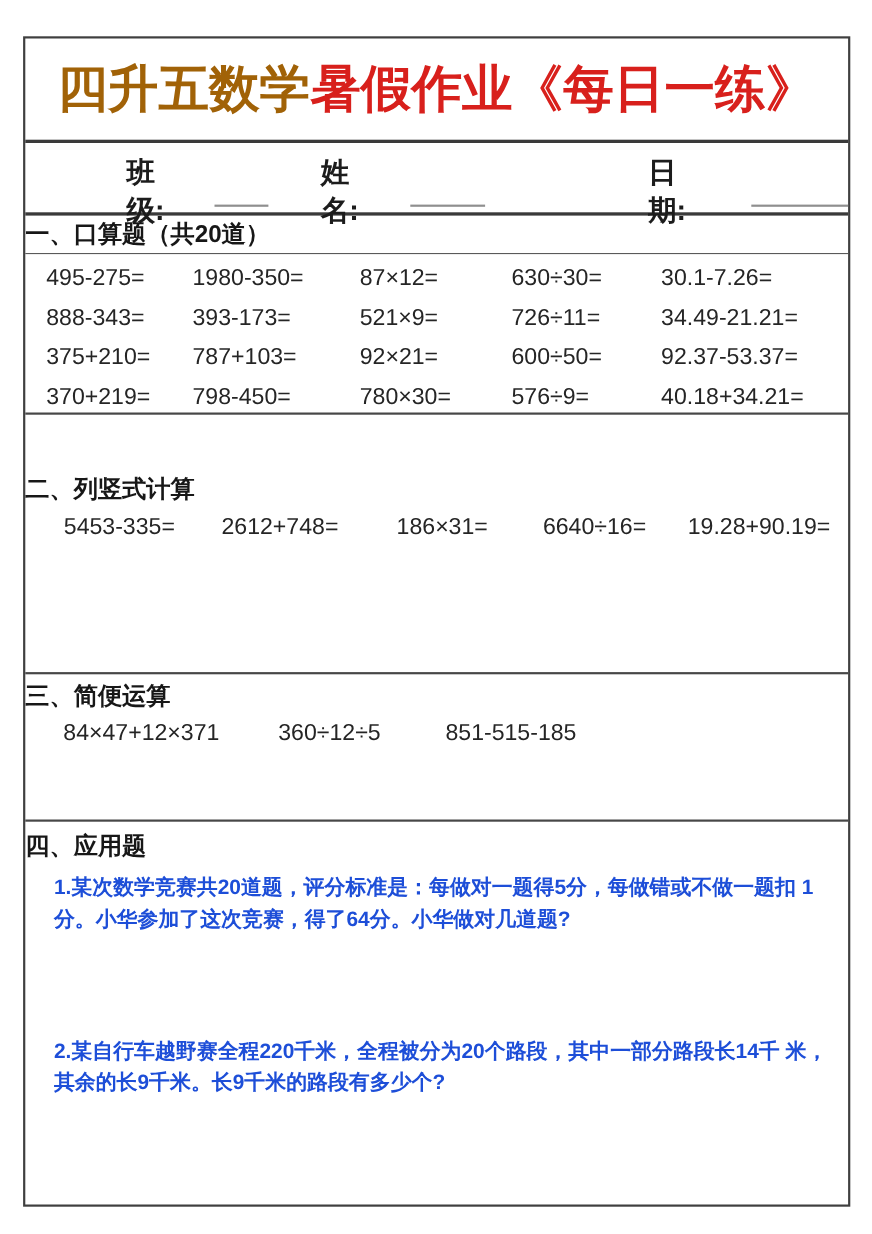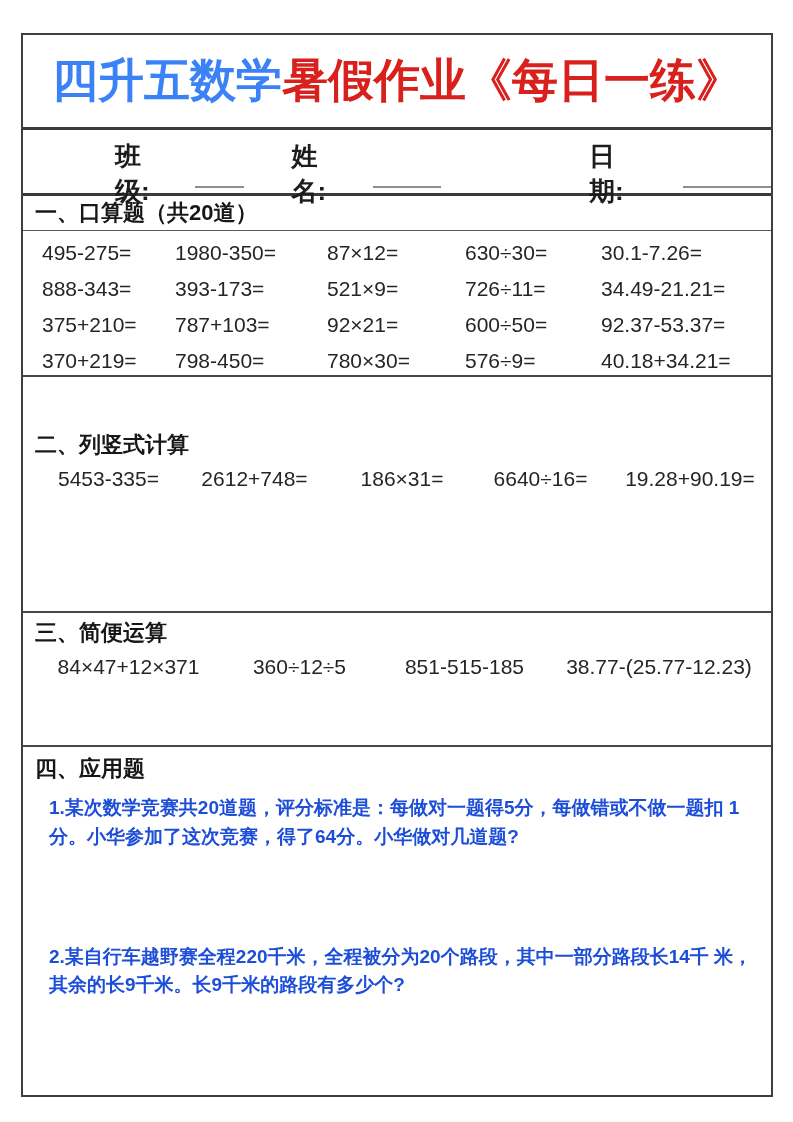--- a/index.html
+++ b/index.html
@@ -8,42 +8,42 @@
   .sheet{
     position:absolute; left:21px; top:33px; width:752px; height:1064px;
     border:2px solid #3f3f3f; background:#fff;
   }
   
   .title-sec{
     height:95px; border-bottom:3px solid #3a3a3a;
     display:flex; align-items:center; justify-content:center;
     font-size:46px; font-weight:800; white-space:nowrap;
   }
-  .t-black{ color:#3b82f6; }
+  .t-black{ color:#a16207; }
   .t-red{ color:#d8201c; }
   
   .info-sec{
     height:66px; border-bottom:3px solid #3a3a3a;
     display:flex; align-items:baseline;
     padding-left:92px; padding-top:9px;
     font-size:26px; font-weight:700;gap:32px;
   }
   .blank{
     display:inline-block; border-bottom:2px solid #8f8f8f;
     align-self:flex-end; margin-bottom:5px;
   }
   .b1{ width:62px; }
   .b2{ width:86px; margin-left:2px; }
   .b3{ width:112px; margin-left:14px; }
   .gap-name{ margin-left:16px; }
   .gap-date{ margin-left:116px; }
   
   h2{
     font-size:22px; font-weight:700; color:#171717;
-    padding-left:12px; line-height:1.2;
+    line-height:1.2;
   }
   .head1-sec{
     height:35px; border-bottom:1px solid #5a5a5a;
     display:flex; align-items:center;
   }
   
   .oral-sec{
     height:146px; border-bottom:2px solid #474747;
     display:grid;
     grid-template-columns:133px 152px 138px 136px auto;
@@ -128,21 +128,20 @@
       <span>19.28+90.19=</span>
     </div>
   </div>
 
   <div class="sec sec3">
     <h2>三、简便运算</h2>
     <div class="prob-row cols4">
       <span>84×47+12×371</span>
       <span>360÷12÷5</span>
       <span>851-515-185</span>
-      <span>38.77-(25.77-12.23)</span>
     </div>
   </div>
 
   <div class="sec sec4">
     <h2>四、应用题</h2>
     <p class="word-p p1">1.某次数学竞赛共20道题，评分标准是：每做对一题得5分，每做错或不做一题扣 1分。小华参加了这次竞赛，得了64分。小华做对几道题?</p>
     <p class="word-p p2">2.某自行车越野赛全程220千米，全程被分为20个路段，其中一部分路段长14千 米，其余的长9千米。长9千米的路段有多少个?</p>
   </div>
 
 </div>

